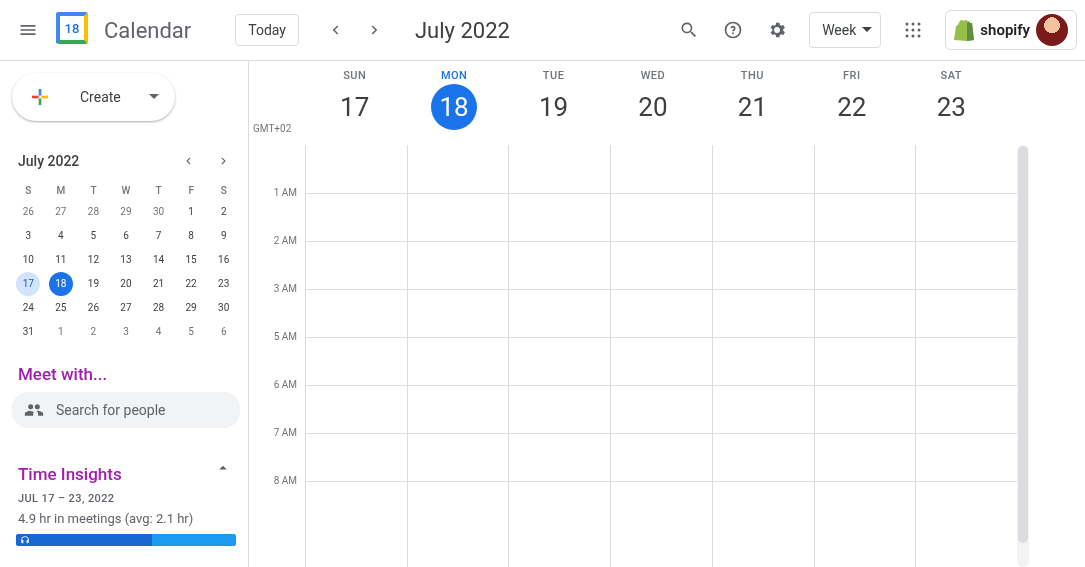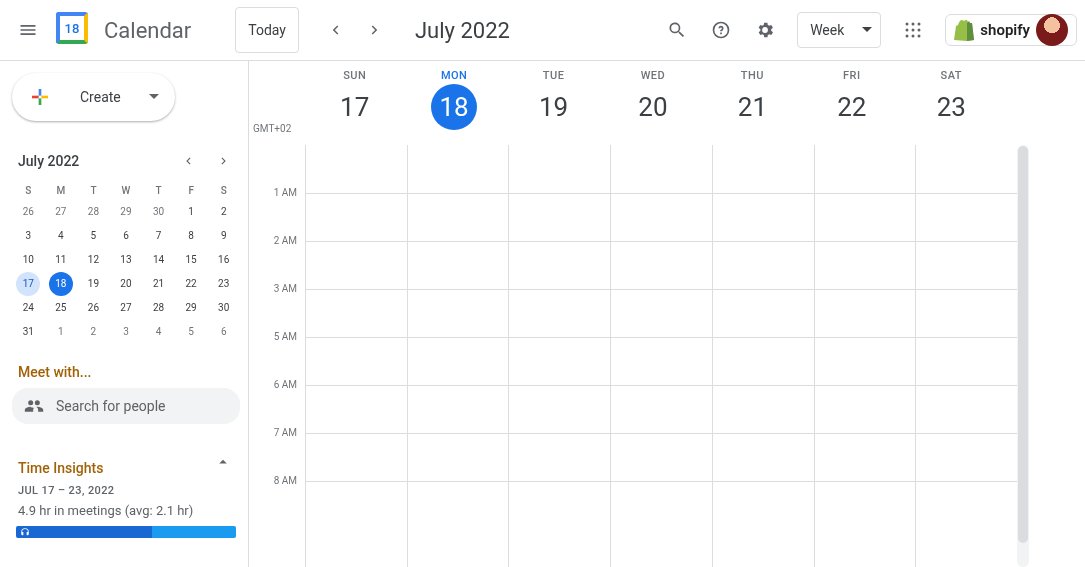--- a/index.html
+++ b/index.html
@@ -2,42 +2,42 @@
 <html><head>
 <meta charset="utf-8">
 <style>
 * { box-sizing: border-box; margin: 0; padding: 0; }
 body { font-family: 'Google Sans', Roboto, Arial, sans-serif; color: #3c4043; background: #fff; overflow: hidden; }
 .header { height: 61px; display: flex; align-items: center; padding: 0 8px; border-bottom: 1px solid #dadce0; gap: 4px; }
 .icon-btn { width: 40px; height: 40px; border-radius: 50%; display: flex; align-items: center; justify-content: center; cursor: pointer; color: #5f6368; }
 .logo-box { width: 36px; height: 36px; position: relative; margin-left: 4px; margin-right: 4px; }
 .logo-cal { width: 32px; height: 32px; background: #fff; border: 4px solid #1a73e8; border-right-color: #fbbc04; border-bottom-color: #34a853; border-left-color: #4285f4; border-top-color: #4285f4; display: flex; align-items: center; justify-content: center; font-size: 13px; font-weight: 500; color: #1a73e8; border-radius: 3px; }
 .app-title { font-size: 22px; color: #5f6368; margin-left: 4px; margin-right: 40px; }
-.today-btn { height: 46px; padding: 0 12px; border: 1px solid #dadce0; border-radius: 4px; background: #fff; font-size: 14px; color: #3c4043; cursor: pointer; font-family: inherit; }
+.today-btn { height: 32px; padding: 0 12px; border: 1px solid #dadce0; border-radius: 4px; background: #fff; font-size: 14px; color: #3c4043; cursor: pointer; font-family: inherit; }
 .nav-arrows { display: flex; margin-left: 12px; margin-right: 8px; }
 .date-title { font-size: 22px; color: #3c4043; margin-left: 8px; }
 .header-spacer { flex: 1; }
-.view-select { height: 36px; padding: 0 8px 0 12px; border: 1px solid #dadce0; border-radius: 4px; display: flex; align-items: center; gap: 18px; font-size: 14px; cursor: pointer; margin: 0 8px; }
-.shopify-box { height: 32px; padding: 0 8px; border: 1px solid #dadce0; border-radius: 6px; display: flex; align-items: center; gap: 6px; margin-left: 8px; }
+.view-select { height: 36px; padding: 0 8px 0 12px; border: 1px solid #dadce0; border-radius: 4px; display: flex; align-items: center; gap: 6px; font-size: 14px; cursor: pointer; margin: 0 8px; }
+.shopify-box { height: 40px; padding: 0 8px; border: 1px solid #dadce0; border-radius: 6px; display: flex; align-items: center; gap: 6px; margin-left: 8px; }
 .avatar { width: 32px; height: 32px; border-radius: 50%; background: radial-gradient(circle at 50% 35%, #f4c2a1 0%, #f4c2a1 30%, #7a1a1a 30%, #7a1a1a 100%); }
 .main { display: flex; height: calc(100vh - 61px); }
 .sidebar { width: 248px; padding: 12px 8px 0 12px; overflow-y: auto; }
 .create-btn { height: 48px; padding: 0 16px; border-radius: 24px; box-shadow: 0 1px 2px rgba(60,64,67,.3), 0 1px 3px rgba(60,64,67,.15); display: flex; align-items: center; gap: 28px; background: #fff; cursor: pointer; width: fit-content; margin-bottom: 28px; font-size: 14px; }
 .plus-icon { width: 24px; height: 24px; position: relative; }
 .mini-header { display: flex; align-items: center; justify-content: space-between; padding: 0 4px 8px 6px; }
 .mini-title { font-size: 14px; font-weight: 500; color: #3c4043; }
 .mini-nav { display: flex; gap: 12px; }
 .mini-nav-btn { width: 24px; height: 24px; display: flex; align-items: center; justify-content: center; cursor: pointer; color: #5f6368; border-radius: 50%; }
 .mini-grid { display: grid; grid-template-columns: repeat(7, 1fr); gap: 0; font-size: 10px; text-align: center; }
 .mini-head { color: #70757a; padding: 4px 0; font-weight: 500; }
 .mini-day { width: 24px; height: 24px; line-height: 24px; margin: 0 auto; border-radius: 50%; cursor: pointer; color: #3c4043; }
 .mini-day.other { color: #70757a; }
 .mini-day.sel { background: #d2e3fc; color: #185abc; }
 .mini-day.today { background: #1a73e8; color: #fff; }
-.section-title { font-size: 14px; font-weight: 500; color: #a16207; margin: 20px 0 8px 6px; }
+.section-title { font-size: 17px; font-weight: 500; color: #a21caf; margin: 20px 0 8px 6px; }
 .search-people { height: 36px; background: #f1f3f4; border-radius: 16px; display: flex; align-items: center; padding: 0 12px; gap: 12px; color: #5f6368; font-size: 14px; cursor: text; }
 .insights-head { display: flex; align-items: center; justify-content: space-between; margin-top: 24px; padding-right: 8px; }
 .insights-date { font-size: 11px; font-weight: 500; text-transform: uppercase; color: #5f6368; margin: 8px 0 0 6px; letter-spacing: 0.4px; }
 .insights-text { font-size: 13px; color: #5f6368; margin: 6px 0 8px 6px; }
 .insights-bar { height: 12px; background: #e8eaed; border-radius: 2px; display: flex; overflow: hidden; margin: 0 4px; }
 .bar-seg1 { background: #1967d2; width: 62%; display: flex; align-items: center; padding-left: 4px; }
 .bar-seg2 { background: #1a9bef; width: 38%; }
 .calendar-area { flex: 1; display: flex; position: relative; border-left: 1px solid #dadce0; margin-left: 0px; }
 .day-headers { position: absolute; top: 0; left: 56px; right: 28px; display: grid; grid-template-columns: repeat(7, 1fr); height: 84px; }
 .day-head { text-align: center; padding-top: 8px; }

